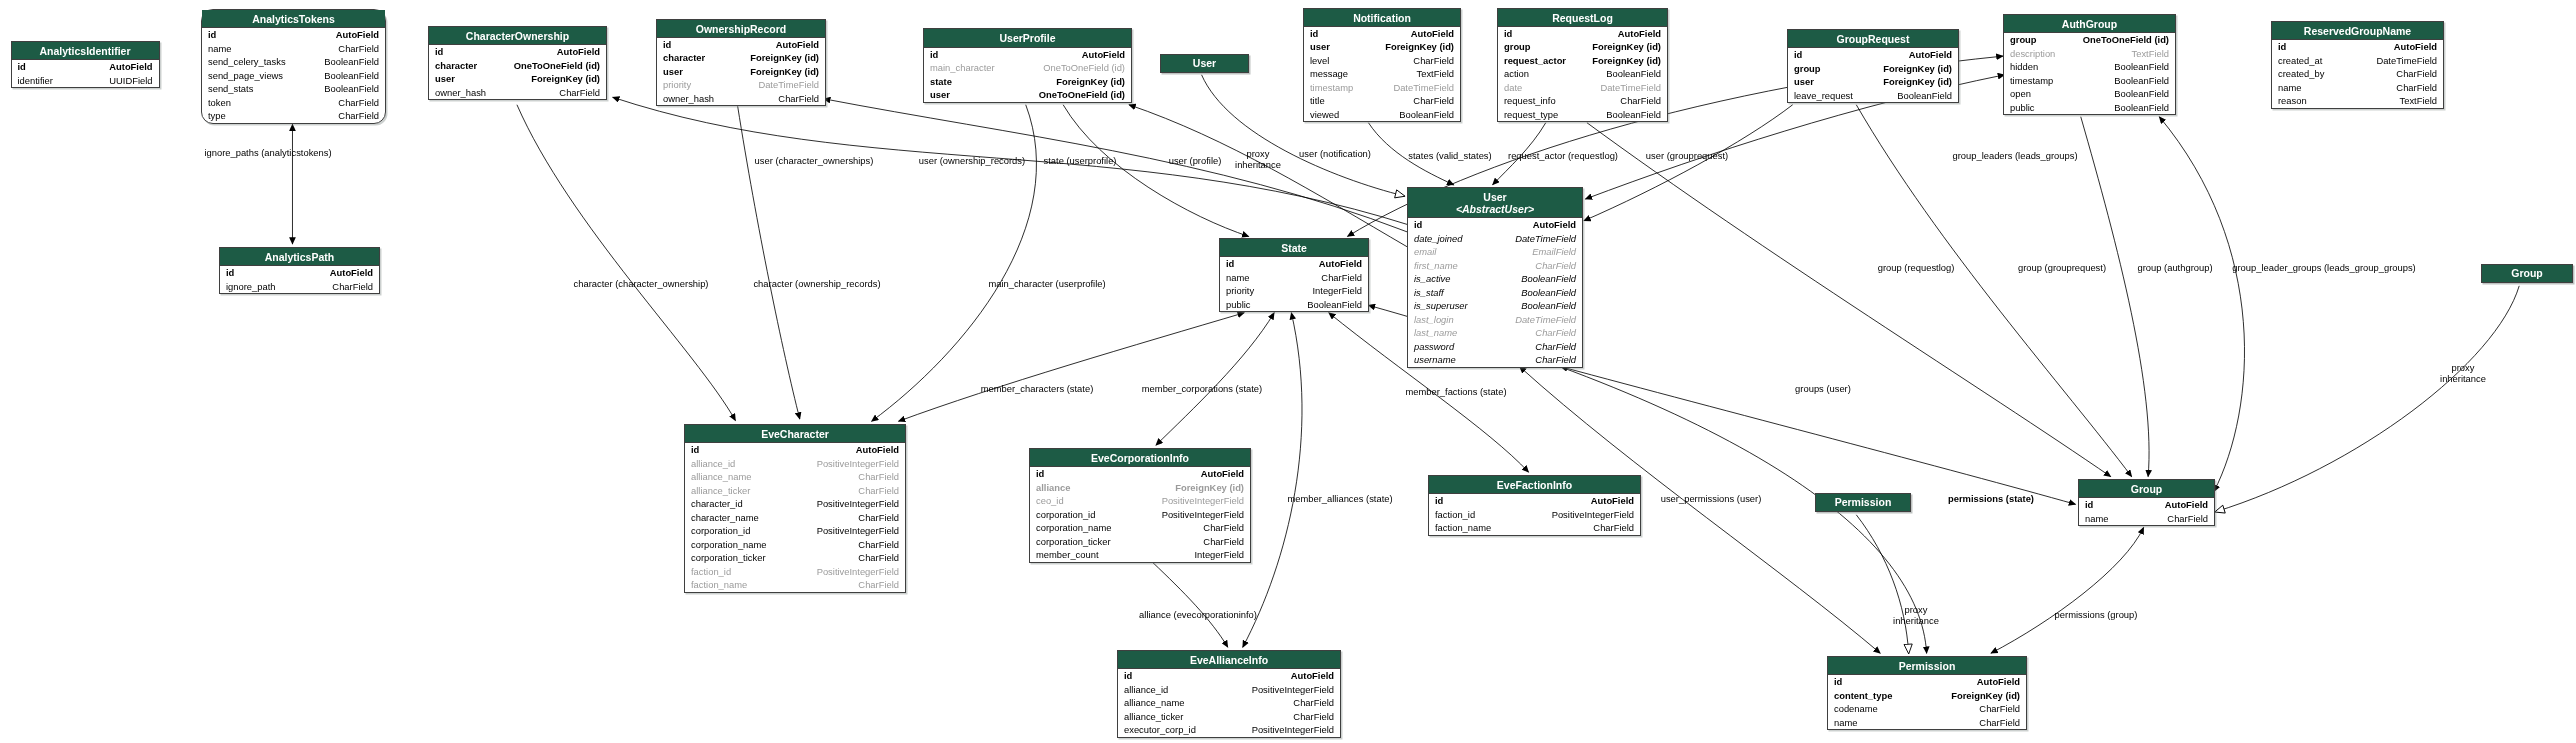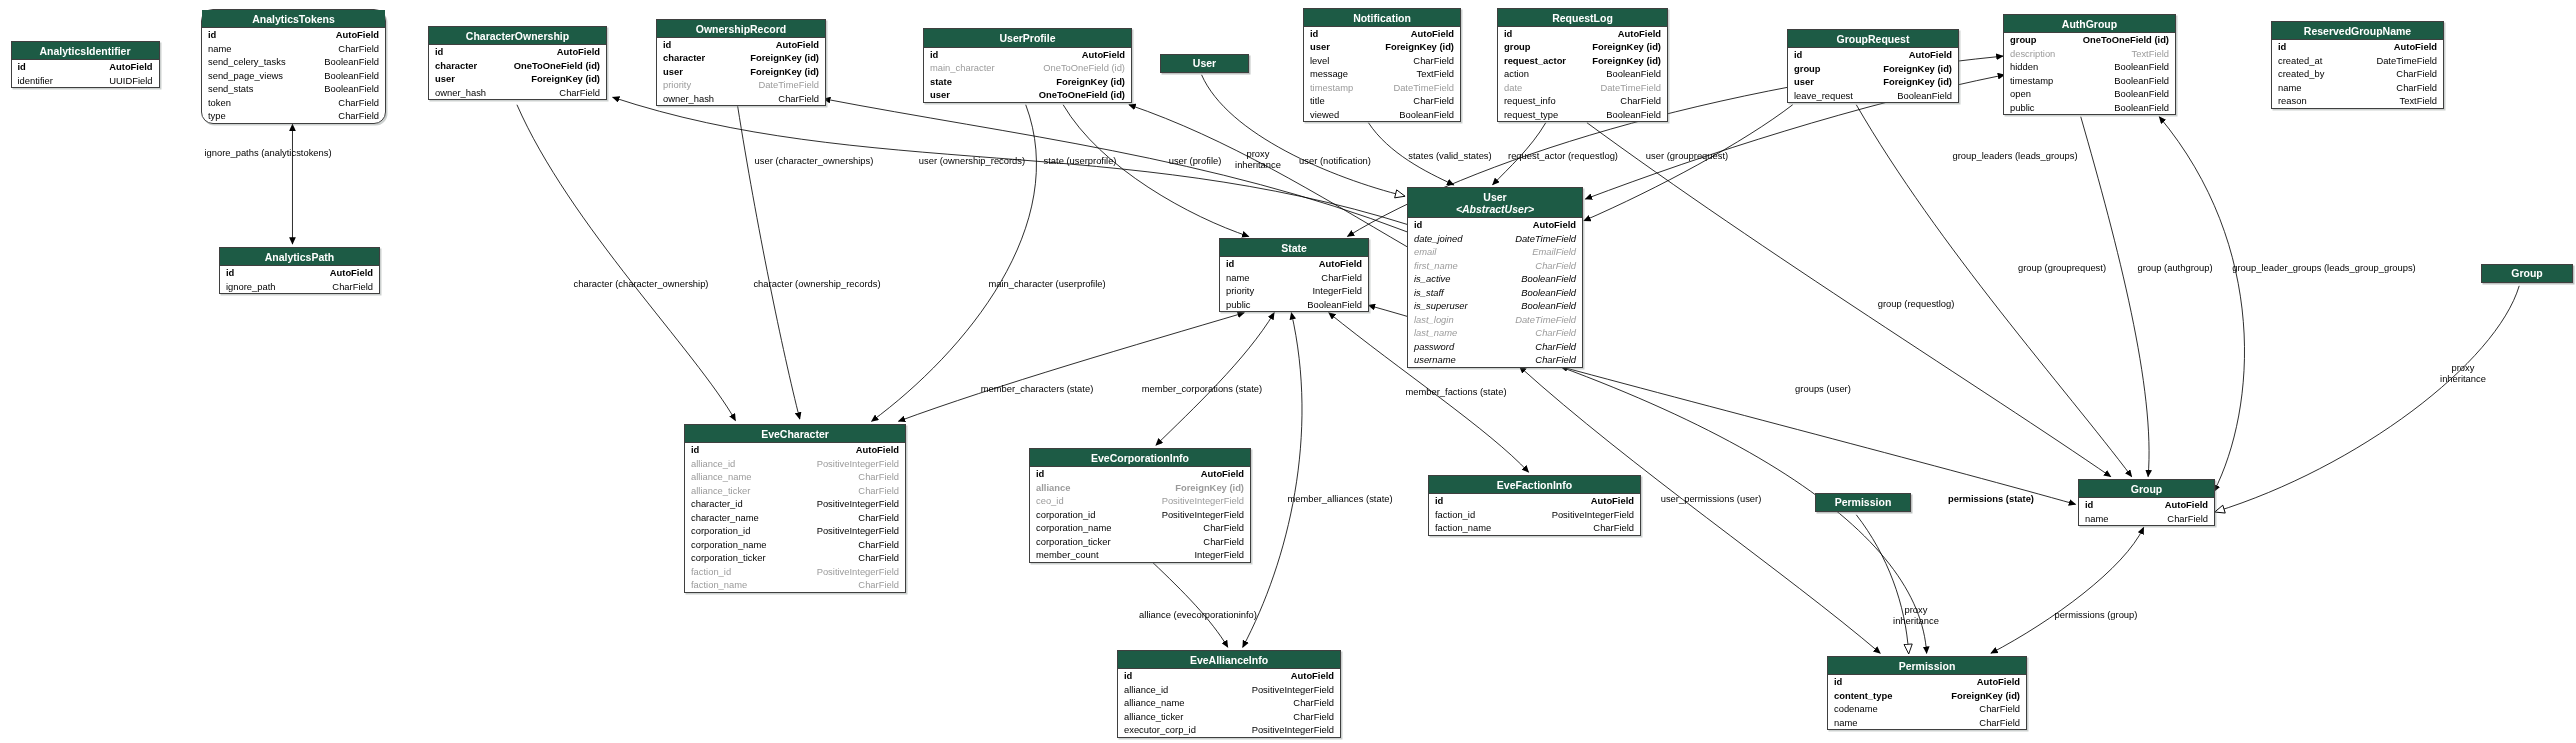--- a/index.html
+++ b/index.html
@@ -575,23 +575,23 @@
     <div class="edge-label" style="left: 268px; top: 153px;">ignore_paths (analyticstokens)</div>
     <div class="edge-label" style="left: 641px; top: 284px;">character (character_ownership)</div>
     <div class="edge-label" style="left: 814px; top: 161px;">user (character_ownerships)</div>
     <div class="edge-label" style="left: 817px; top: 284px;">character (ownership_records)</div>
     <div class="edge-label" style="left: 972px; top: 161px;">user (ownership_records)</div>
     <div class="edge-label" style="left: 1080px; top: 161px;">state (userprofile)</div>
     <div class="edge-label" style="left: 1195px; top: 161px;">user (profile)</div>
     <div class="edge-label" style="left: 1047px; top: 284px;">main_character (userprofile)</div>
     <div class="edge-label" style="left: 1258px; top: 159px;">proxy
 inheritance</div>
-    <div class="edge-label" style="left: 1335px; top: 161px;">user (notification)</div>
+    <div class="edge-label" style="left: 1335px; top: 154px;">user (notification)</div>
     <div class="edge-label" style="left: 1563px; top: 156px;">request_actor (requestlog)</div>
-    <div class="edge-label" style="left: 1916px; top: 268px; margin-top: 36px;">group (requestlog)</div>
+    <div class="edge-label" style="left: 1916px; top: 268px;">group (requestlog)</div>
     <div class="edge-label" style="left: 1687px; top: 156px;">user (grouprequest)</div>
     <div class="edge-label" style="left: 2062px; top: 268px;">group (grouprequest)</div>
     <div class="edge-label" style="left: 2175px; top: 268px;">group (authgroup)</div>
     <div class="edge-label" style="left: 2015px; top: 156px;">group_leaders (leads_groups)</div>
     <div class="edge-label" style="left: 2324px; top: 268px;">group_leader_groups (leads_group_groups)</div>
     <div class="edge-label" style="left: 1450px; top: 156px;">states (valid_states)</div>
     <div class="edge-label" style="left: 1037px; top: 389px;">member_characters (state)</div>
     <div class="edge-label" style="left: 1202px; top: 389px;">member_corporations (state)</div>
     <div class="edge-label" style="left: 1456px; top: 392px;">member_factions (state)</div>
     <div class="edge-label" style="left: 1340px; top: 499px;">member_alliances (state)</div>

